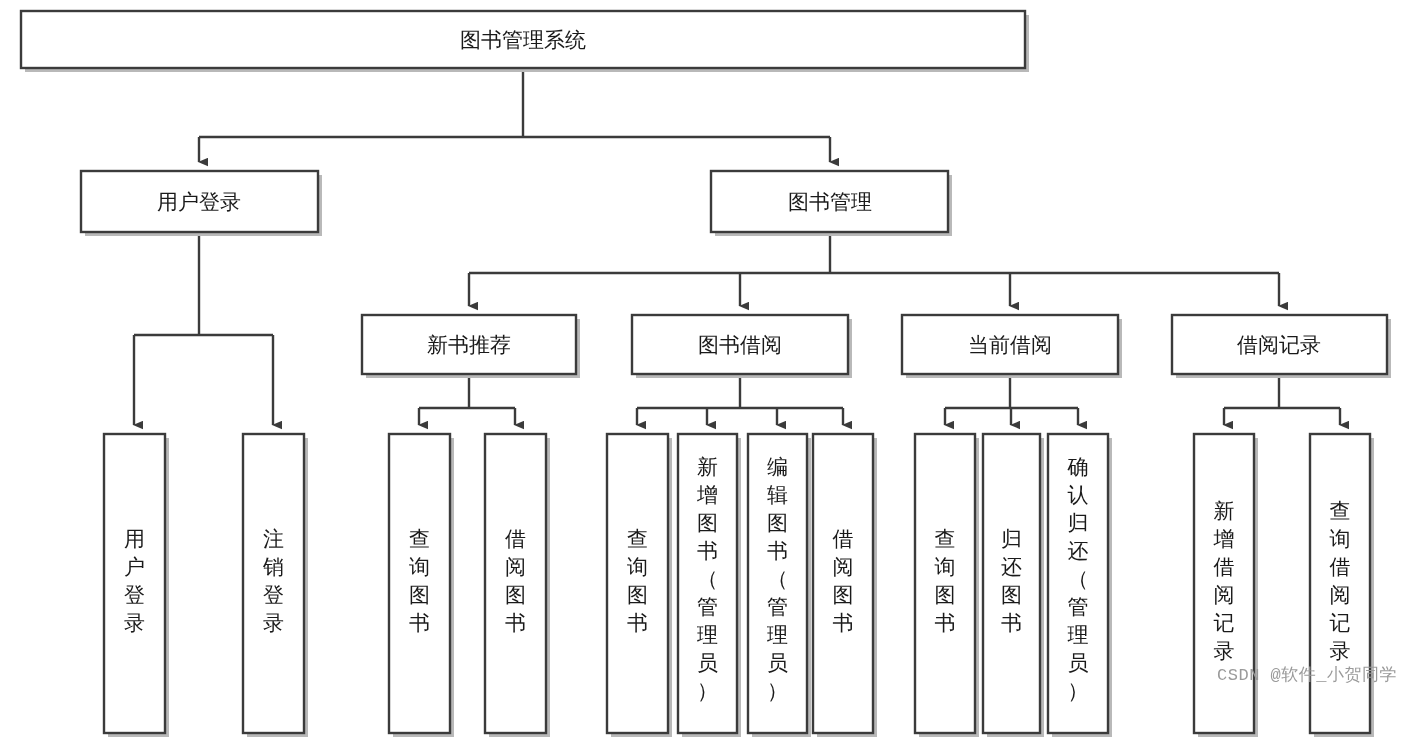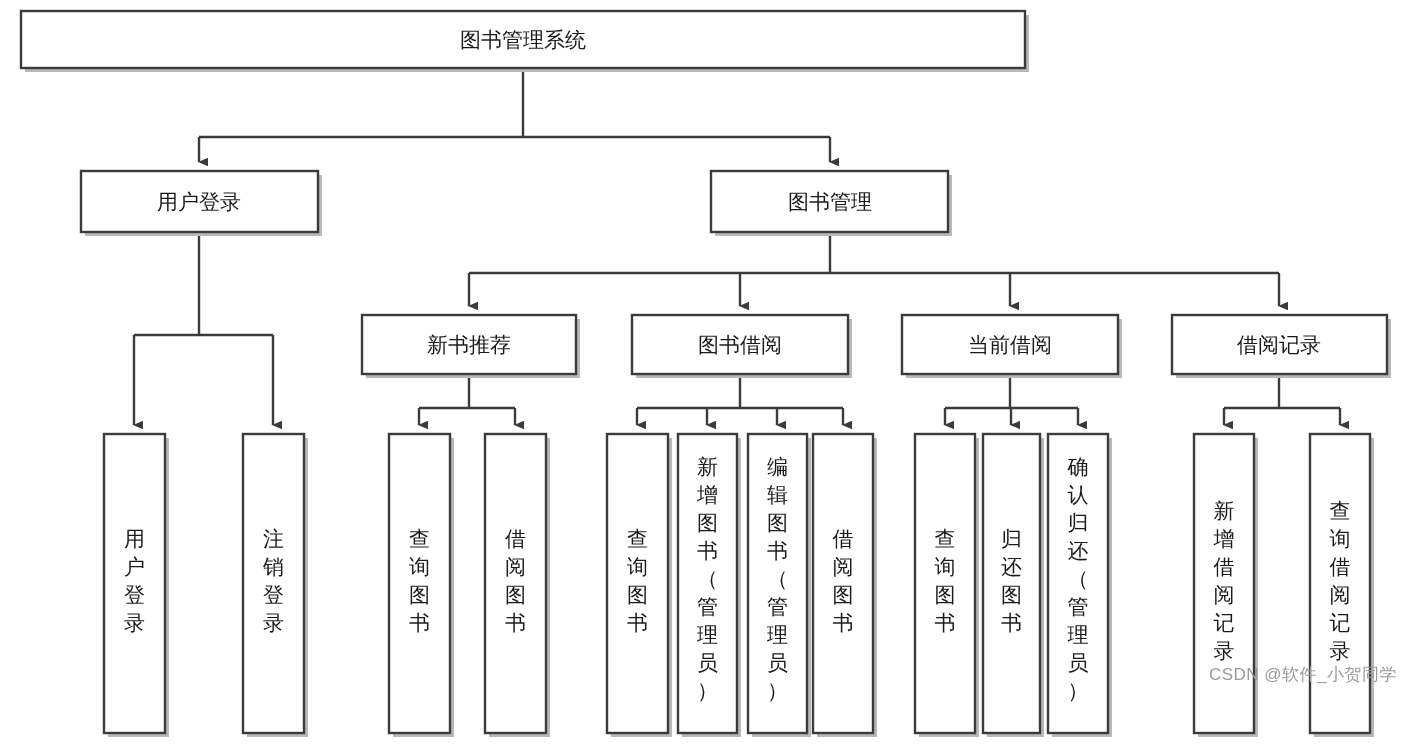--- a/index.html
+++ b/index.html
@@ -22,21 +22,21 @@
     fill:#1a1a1a; font-size:21px; text-anchor:middle;
     dominant-baseline:middle;
   }
   .leaf-label{
     font-family:"Liberation Sans","DejaVu Sans",sans-serif;
     fill:#1a1a1a; font-size:21px; text-anchor:middle;
   }
   .watermark{
     position:absolute;right:8px;bottom:4px;
     font-size:17px;color:#9a9a9a;
-    font-family:Liberation Sans, sans-serif;
+    font-family:Liberation Mono, monospace;
     letter-spacing:.5px;
     white-space:nowrap;
     pointer-events:none;
   }
 </style>
 </head>
 <body>
 
 <div id="diagram-root">
 

